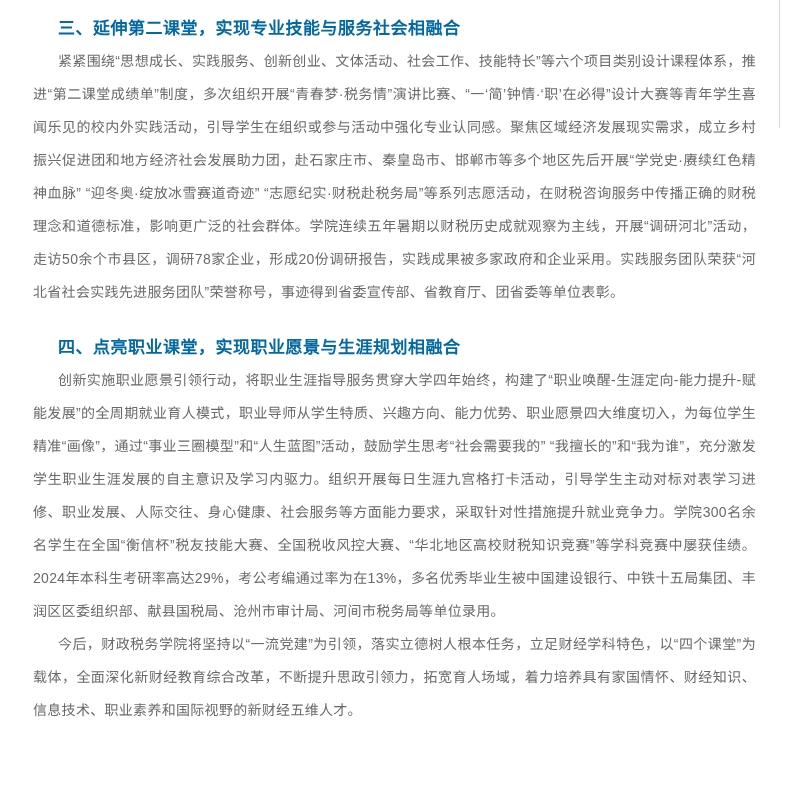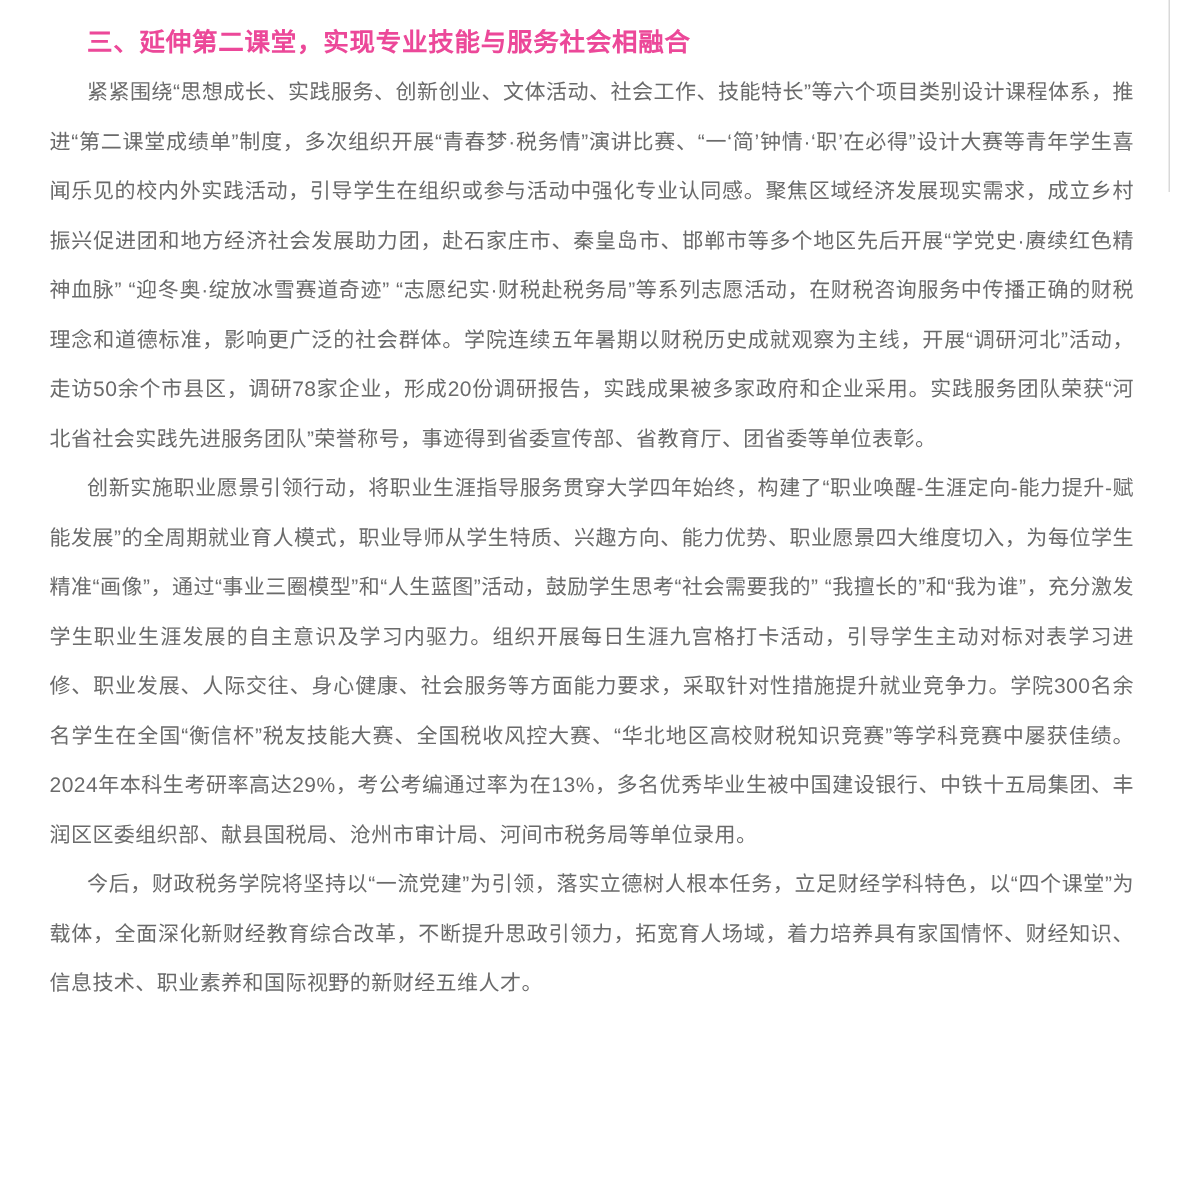--- a/index.html
+++ b/index.html
@@ -14,21 +14,21 @@
     overflow: hidden;
     font-family: "Liberation Sans", "DejaVu Sans", sans-serif;
   }
   .doc {
     padding: 12px 31px 0 33px;
     box-sizing: border-box;
   }
   .section-heading {
     font-size: 17px;
     font-weight: 700;
-    color: #ec4899;
+    color: #0369a1;
     line-height: 33px;
     margin: 0;
     text-indent: 25px;
     letter-spacing: 0.5px;
   }
   .section-heading.second {
     margin-top: 22px;
   }
   .para {
     font-size: 14px;
@@ -50,20 +50,21 @@
 </style>
 </head>
 <body>
 
 <div class="doc">
 
   <h2 class="section-heading">三、延伸第二课堂，实现专业技能与服务社会相融合</h2>
 
   <p class="para">紧紧围绕“思想成长、实践服务、创新创业、文体活动、社会工作、技能特长”等六个项目类别设计课程体系，推进“第二课堂成绩单”制度，多次组织开展“青春梦·税务情”演讲比赛、“一‘简’钟情·‘职’在必得”设计大赛等青年学生喜闻乐见的校内外实践活动，引导学生在组织或参与活动中强化专业认同感。聚焦区域经济发展现实需求，成立乡村振兴促进团和地方经济社会发展助力团，赴石家庄市、秦皇岛市、邯郸市等多个地区先后开展“学党史·赓续红色精神血脉” “迎冬奥·绽放冰雪赛道奇迹” “志愿纪实·财税赴税务局”等系列志愿活动，在财税咨询服务中传播正确的财税理念和道德标准，影响更广泛的社会群体。学院连续五年暑期以财税历史成就观察为主线，开展“调研河北”活动，走访50余个市县区，调研78家企业，形成20份调研报告，实践成果被多家政府和企业采用。实践服务团队荣获“河北省社会实践先进服务团队”荣誉称号，事迹得到省委宣传部、省教育厅、团省委等单位表彰。</p>
 
+  <h2 class="section-heading second">四、点亮职业课堂，实现职业愿景与生涯规划相融合</h2>
 
   <p class="para">创新实施职业愿景引领行动，将职业生涯指导服务贯穿大学四年始终，构建了“职业唤醒-生涯定向-能力提升-赋能发展”的全周期就业育人模式，职业导师从学生特质、兴趣方向、能力优势、职业愿景四大维度切入，为每位学生精准“画像”，通过“事业三圈模型”和“人生蓝图”活动，鼓励学生思考“社会需要我的” “我擅长的”和“我为谁”，充分激发学生职业生涯发展的自主意识及学习内驱力。组织开展每日生涯九宫格打卡活动，引导学生主动对标对表学习进修、职业发展、人际交往、身心健康、社会服务等方面能力要求，采取针对性措施提升就业竞争力。学院300名余名学生在全国“衡信杯”税友技能大赛、全国税收风控大赛、“华北地区高校财税知识竞赛”等学科竞赛中屡获佳绩。2024年本科生考研率高达29%，考公考编通过率为在13%，多名优秀毕业生被中国建设银行、中铁十五局集团、丰润区区委组织部、献县国税局、沧州市审计局、河间市税务局等单位录用。</p>
 
   <p class="para">今后，财政税务学院将坚持以“一流党建”为引领，落实立德树人根本任务，立足财经学科特色，以“四个课堂”为载体，全面深化新财经教育综合改革，不断提升思政引领力，拓宽育人场域，着力培养具有家国情怀、财经知识、信息技术、职业素养和国际视野的新财经五维人才。</p>
 
 </div>
 
 <div class="edge-line"></div>
 
 </body></html>

